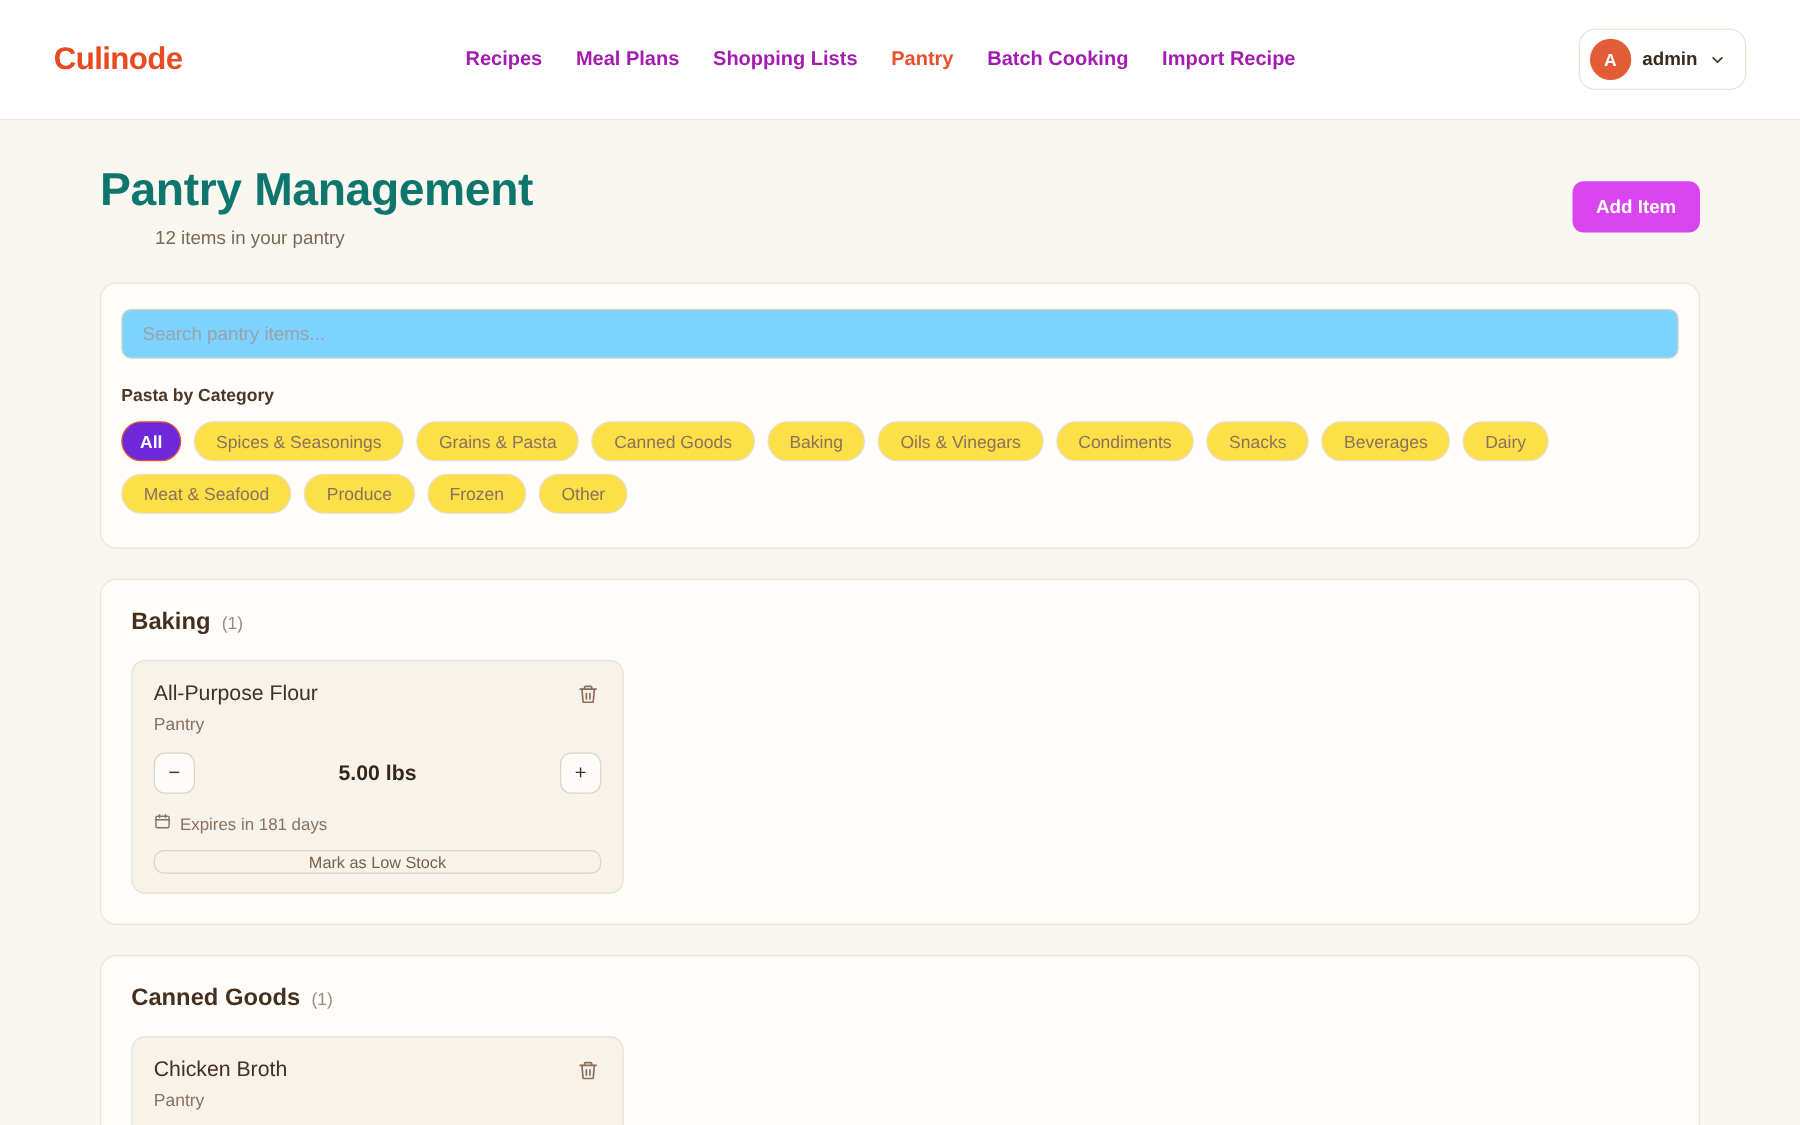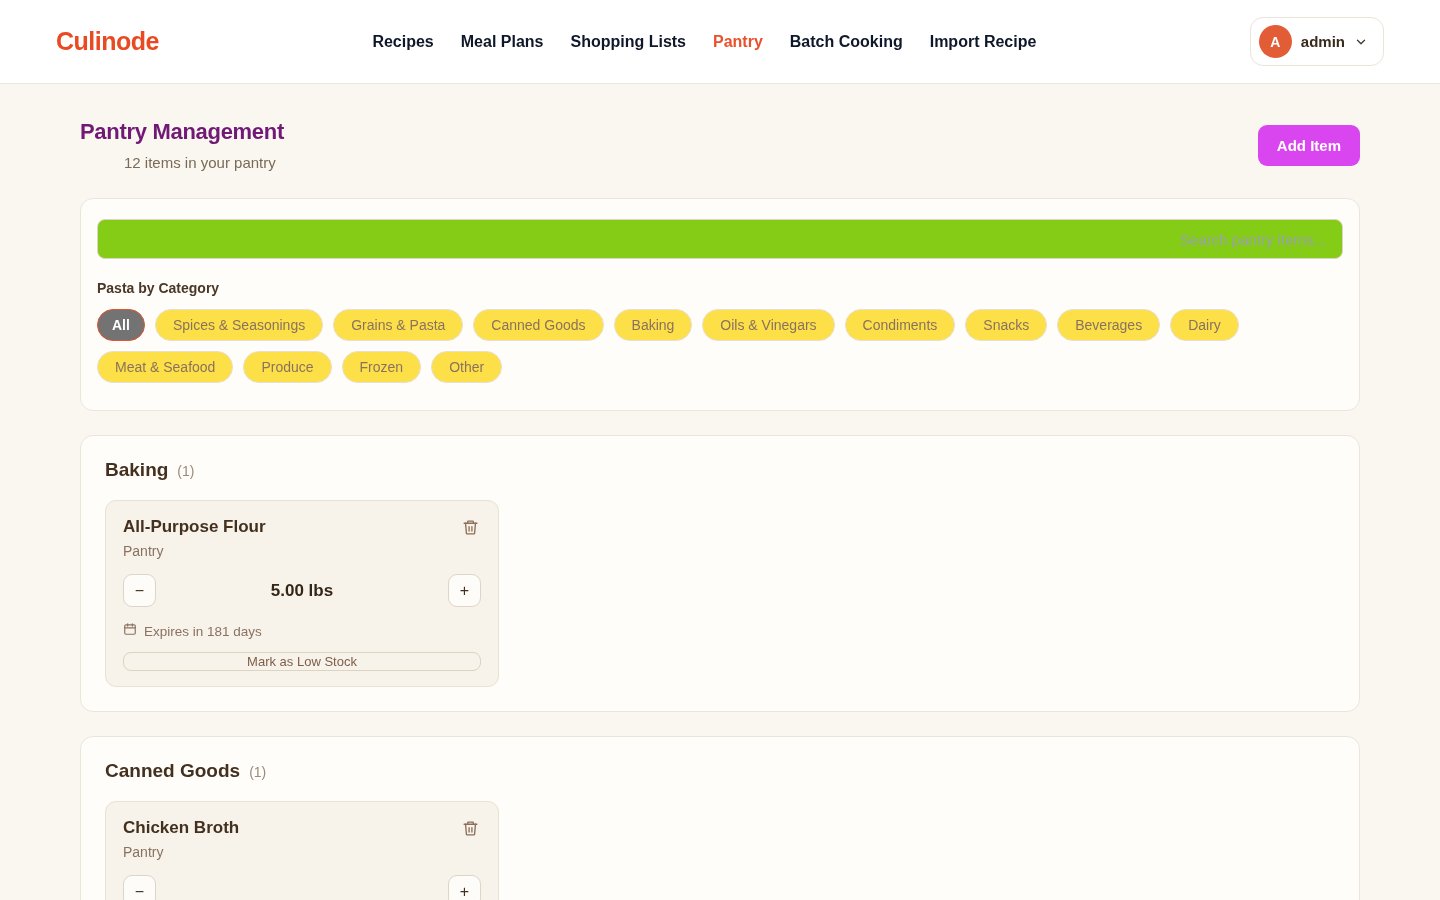--- a/index.html
+++ b/index.html
@@ -4,44 +4,44 @@
 <style>
   * { box-sizing: border-box; margin: 0; padding: 0; }
   html, body { width: 1440px; height: 900px; overflow: hidden; }
   body {
     background: #faf7f1;
     font-family: "Liberation Sans", sans-serif;
     color: #43301f;
   }
   
   .topbar {
-    height: 84px;
+    height: 96px;
     background: #ffffff;
     border-bottom: 1px solid #ece7de;
     display: flex;
     align-items: center;
-    padding: 0 56px;
+    padding: 0 43px;
   }
   .logo {
     font-size: 25px;
     font-weight: 800;
     color: #ea4a22;
     letter-spacing: -0.5px;
     white-space: nowrap;
   }
   .nav {
     display: flex;
     align-items: center;
     gap: 27px;
     margin: 0 auto;
   }
   .nav-link {
     font-size: 16px;
     font-weight: 600;
-    color: #0f172a;
+    color: #a21caf;
     text-decoration: none;
     cursor: pointer;
     white-space: nowrap;
   }
   .nav-link.active { color: #e8512b; font-weight: 700; }
   .user-menu {
     display: flex;
     align-items: center;
     gap: 9px;
     background: #ffffff;
@@ -63,21 +63,21 @@
   .chev { color: #4c3b2c; display: flex; }
 
   
   .main { width: 1280px; margin: 0 auto; }
   .title-row {
     margin-top: 35px;
     display: flex;
     justify-content: space-between;
     align-items: center;
   }
-  .page-title { font-size: 22px; font-weight: 800; color: #701a75; letter-spacing: -0.3px; text-align: center; }
+  .page-title { font-size: 37px; font-weight: 800; color: #0f766e; letter-spacing: -0.3px; text-align: center; }
   .page-subtitle { margin-top: 9px; font-size: 15px; color: #7b6a55; margin-left: 44px; }
   .add-btn {
     background: #d946ef;
     color: #ffffff;
     border: none;
     border-radius: 9px;
     font-family: inherit;
     font-size: 15px;
     font-weight: 700;
     padding: 12px 19px;
@@ -89,45 +89,44 @@
     background: #fffdfa;
     border: 1px solid #ece5d9;
     border-radius: 13px;
   }
   .filter-card { margin-top: 27px; padding: 20px 16px 27px; }
   .search-input {
     width: 100%;
     height: 40px;
     border: 1px solid #ddd5c5;
     border-radius: 8px;
-    background: #84cc16;
+    background: #7dd3fc;
     padding: 0 16px;
     font-family: inherit;
     font-size: 15px;
     color: #43301f;
     outline: none;
-    text-align: right;
   }
   .search-input::placeholder { color: #9aa1ae; }
   .filter-label { margin-top: 21px; font-size: 14px; font-weight: 700; color: #4a3726; }
   .chips { display: flex; flex-wrap: wrap; gap: 10px 10px; margin-top: 13px; }
   .chip {
     padding: 7px 17px;
     border-radius: 999px;
     background: #fde047;
     border: 1px solid #e7dfd0;
     color: #8a7260;
     font-family: inherit;
     font-size: 14px;
     font-weight: 500;
     cursor: pointer;
     white-space: nowrap;
   }
   .chip.active {
-    background: #737373;
+    background: #6d28d9;
     border-color: #e2552d;
     color: #ffffff;
     font-weight: 700;
     padding: 7px 14px;
   }
 
   
   .section-card { margin-top: 24px; padding: 23px 24px 24px; }
   .section-head { display: flex; align-items: baseline; gap: 9px; }
   .section-title { font-size: 19px; font-weight: 700; color: #43301f; }
@@ -138,21 +137,21 @@
     gap: 24px;
     margin-top: 19px;
   }
   .item-card {
     background: #f7f3ea;
     border: 1px solid #e9e1d1;
     border-radius: 11px;
     padding: 16px 17px 15px;
   }
   .item-head { display: flex; justify-content: space-between; align-items: flex-start; }
-  .item-name { font-size: 17px; font-weight: 700; color: #43301f; }
+  .item-name { font-size: 17px; font-weight: 400; color: #43301f; }
   .icon-btn {
     background: none; border: none; padding: 2px;
     color: #8b6f58; cursor: pointer; line-height: 0;
   }
   .item-loc { margin-top: 5px; font-size: 14px; color: #8a7260; }
   .qty-row { margin-top: 15px; display: flex; align-items: center; justify-content: space-between; }
   .qty-btn {
     width: 33px; height: 33px;
     border: 1px solid #ddd6c6;
     border-radius: 9px;

